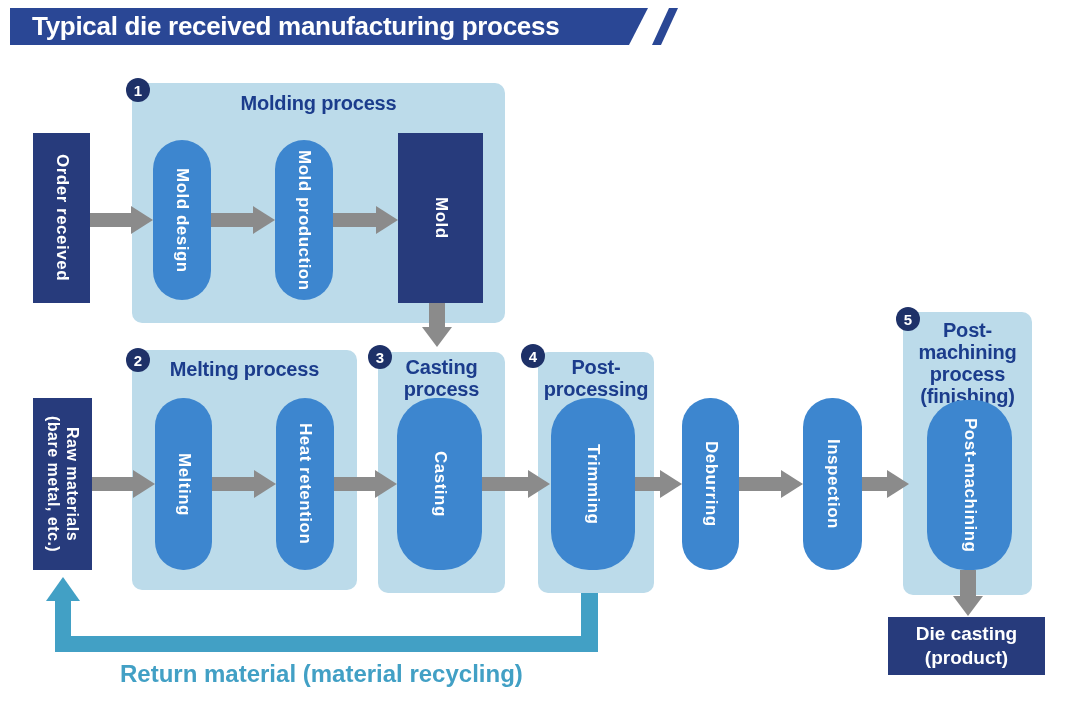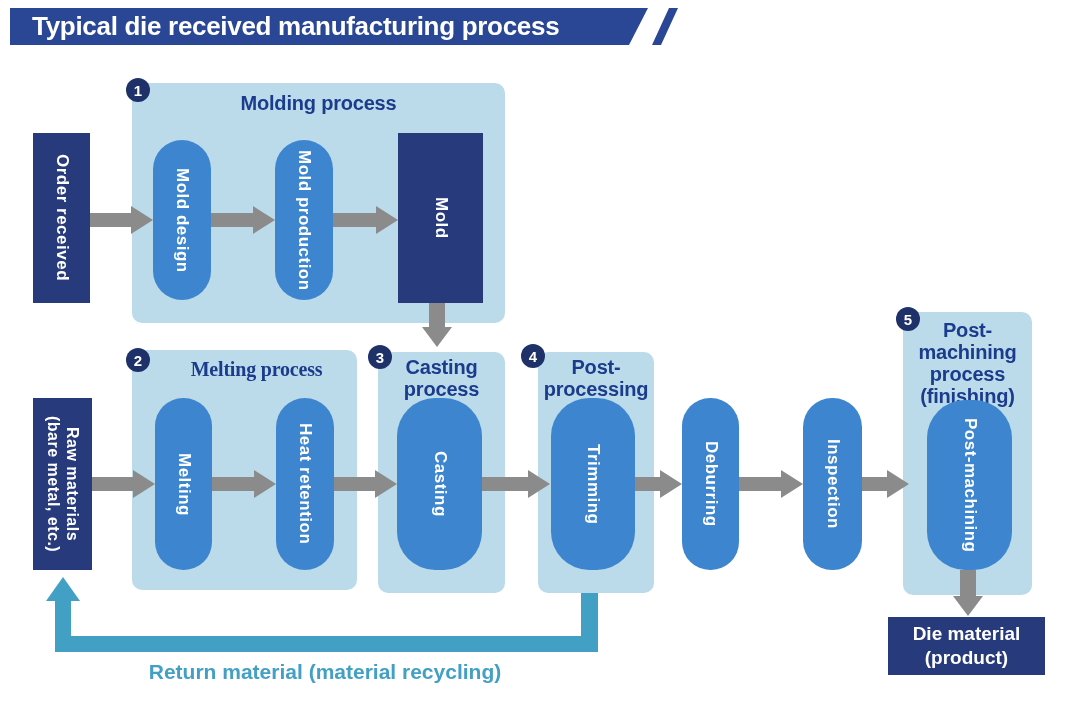--- a/index.html
+++ b/index.html
@@ -61,40 +61,40 @@
   .darrow { width:30px; z-index:4; }
   .darrow .shaft { position:absolute; top:0; bottom:18px; left:7px; right:7px; background:#8b8b8b; }
   .darrow .head  { position:absolute; bottom:0; left:0; width:0; height:0;
     border-left:15px solid transparent; border-right:15px solid transparent;
     border-top:20px solid #8b8b8b; }
 
   
   .teal { background:#42a0c5; z-index:1; }
   .teal-head { width:0; height:0; border-left:17px solid transparent;
     border-right:17px solid transparent; border-bottom:24px solid #42a0c5; z-index:1; }
-  .recycle-label { color:#42a0c5; font-size:21px; text-align:center; z-index:1; }
+  .recycle-label { color:#42a0c5; font-size:24px; z-index:1; }
 
   .die-label { font-size:19px; line-height:24px; text-align:center; white-space:pre-line; }
 </style>
 </head>
 <body>
 
 <div id="canvas">
 
   <div class="abs banner">Typical die received manufacturing process</div>
   <div class="abs banner-accent"></div>
 
   <div class="abs panel" style="left:132px;top:83px;width:373px;height:240px;"></div>
   <div class="abs panel" style="left:132px;top:350px;width:225px;height:240px;"></div>
   <div class="abs panel" style="left:378px;top:352px;width:127px;height:241px;"></div>
   <div class="abs panel" style="left:538px;top:352px;width:116px;height:241px;"></div>
   <div class="abs panel" style="left:903px;top:312px;width:129px;height:283px;"></div>
 
   <div class="abs gtitle" style="left:132px;top:92px;width:373px;">Molding process</div>
-  <div class="abs gtitle" style="left:144px;top:358px;width:225px;font-family:Liberation Serif, serif;">Melting process</div>
+  <div class="abs gtitle" style="left:132px;top:358px;width:225px;">Melting process</div>
   <div class="abs gtitle" style="left:378px;top:356px;width:127px;">Casting
 process</div>
   <div class="abs gtitle" style="left:538px;top:356px;width:116px;">Post-
 processing</div>
   <div class="abs gtitle" style="left:903px;top:319px;width:129px;">Post-
 machining
 process
 (finishing)</div>
 
   <div class="abs badge" style="left:126px;top:78px;">1</div>
@@ -137,21 +137,21 @@
     <span class="vtext">Deburring</span>
   </div>
   <div class="abs pill" style="left:803px;top:398px;width:59px;height:172px;border-radius:29px;">
     <span class="vtext">Inspection</span>
   </div>
   <div class="abs pill" style="left:927px;top:400px;width:85px;height:170px;border-radius:38px;">
     <span class="vtext">Post-machining</span>
   </div>
 
   <div class="abs navy" style="left:888px;top:617px;width:157px;height:58px;">
-    <span class="die-label">Die material
+    <span class="die-label">Die casting
 (product)</span>
   </div>
 
   <div class="abs harrow" style="left:90px;top:206px;width:63px;">
       <span class="shaft"></span>
       <span class="head"></span>
     </div>
   <div class="abs harrow" style="left:211px;top:206px;width:64px;">
       <span class="shaft"></span>
       <span class="head"></span>

